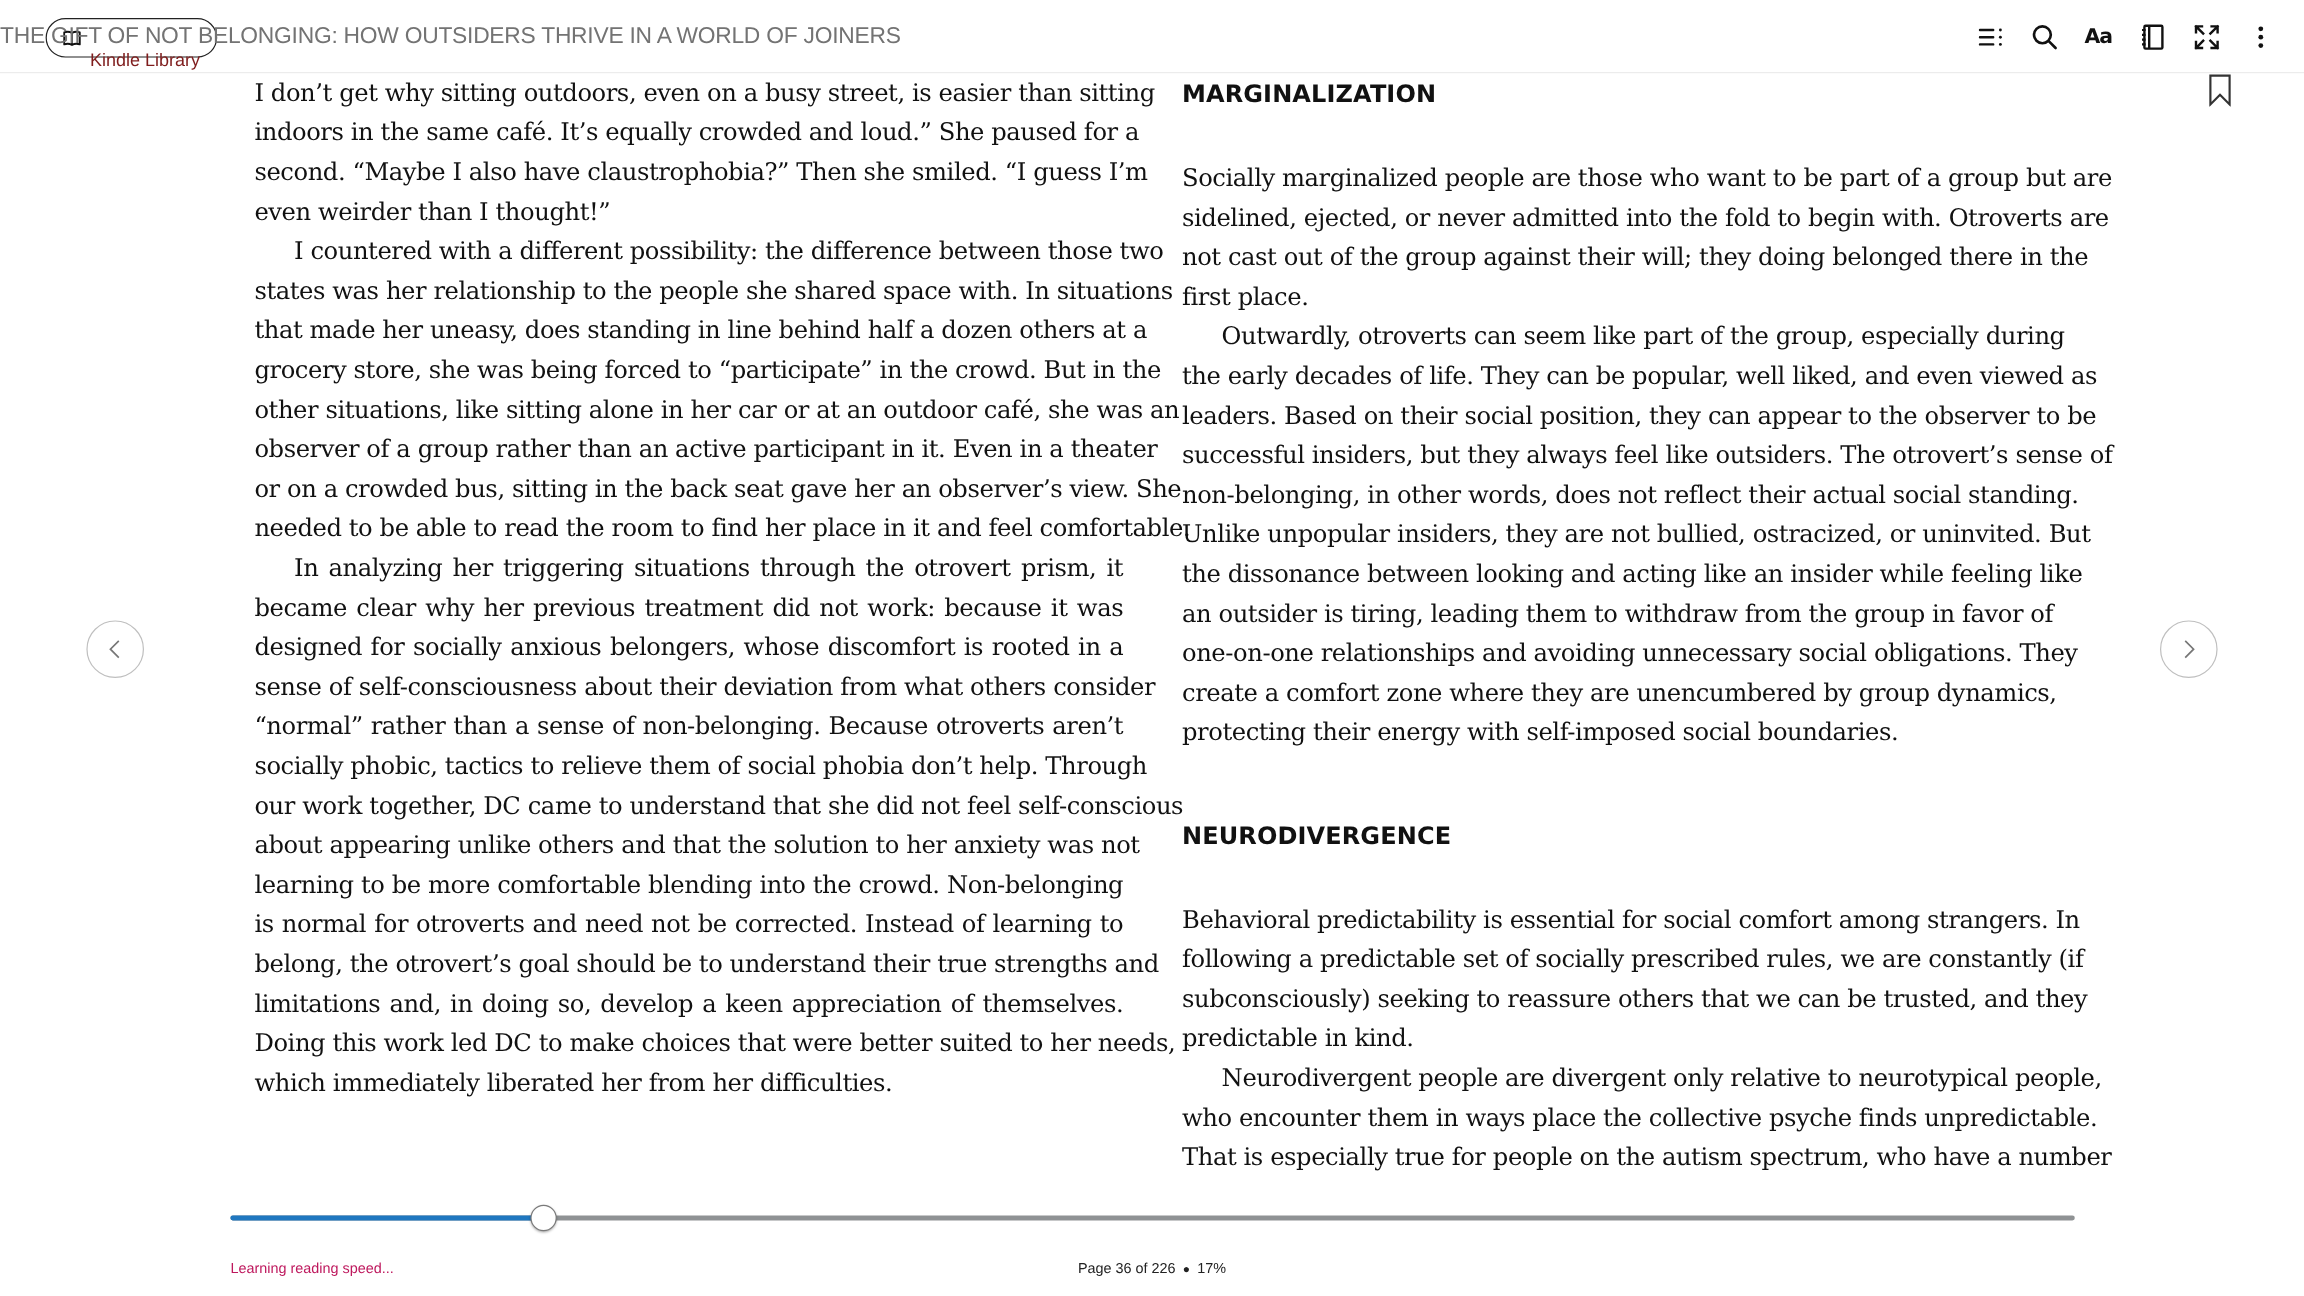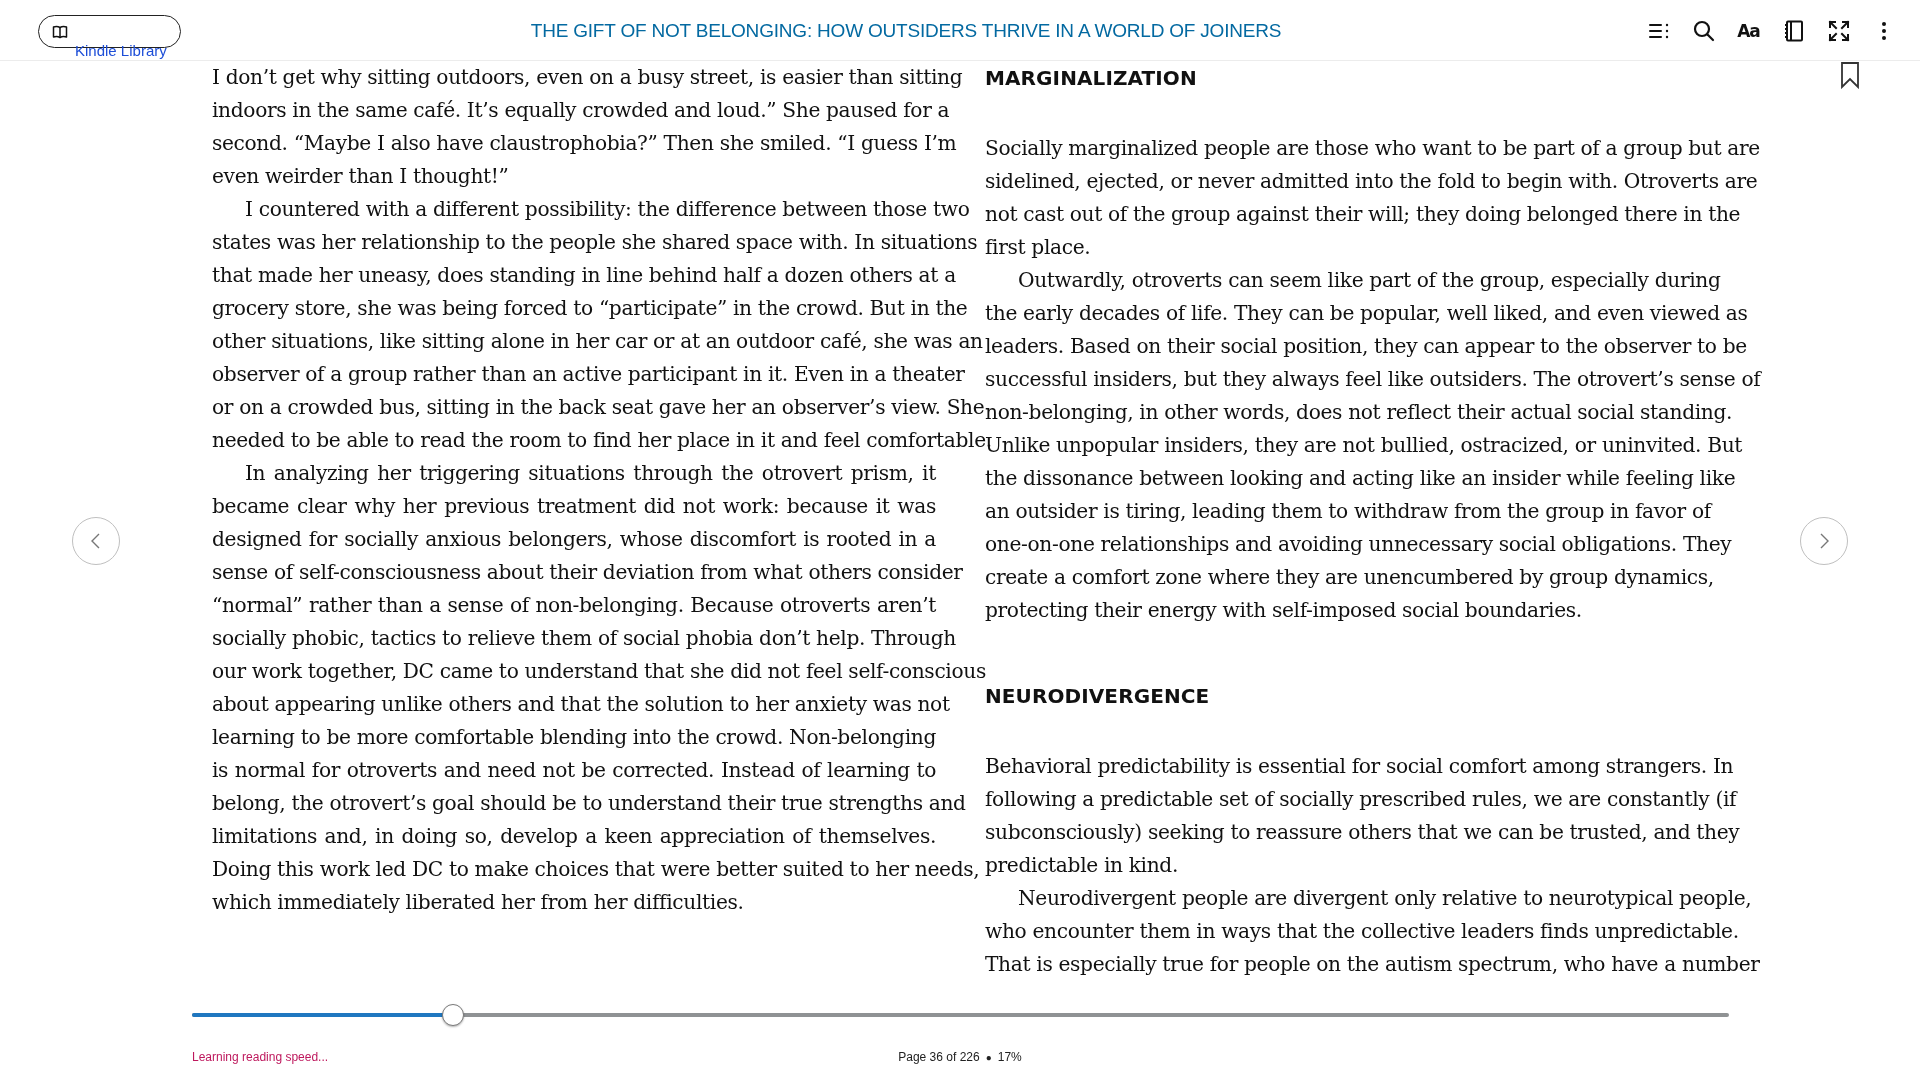--- a/index.html
+++ b/index.html
@@ -2,23 +2,23 @@
 <html><head>
 <meta charset="utf-8">
 <style>
   * { box-sizing: border-box; margin: 0; padding: 0; }
   html, body { width: 1920px; height: 1080px; background: #ffffff; overflow: hidden; }
   body { position: relative; font-family: "Liberation Sans", sans-serif; color: #111; }
 
   
   .topbar { position: absolute; left: 0; top: 0; width: 1920px; height: 61px; border-bottom: 1px solid #ececec; background: #fff; }
   .library-btn { position: absolute; left: 38px; top: 15px; height: 33px; padding: 0 13px 0 13px; border: 1px solid #222; border-radius: 17px; display: flex; align-items: center; gap: 7px; background: #fff; cursor: pointer; }
-  .library-btn .lbl { font-size: 15px; color: #1d4ed8; margin-top: 37px; }
+  .library-btn .lbl { font-size: 15px; color: #7f1d1d; margin-top: 37px; }
   .library-btn svg { width: 16px; height: 16px; }
-  .book-title { position: absolute; left: 0; width: 1812px; top: 20px; text-align: center; font-size: 19px; color: #0369a1; letter-spacing: -0.2px; pointer-events: none; }
+  .book-title { position: absolute; left: 0; width: 1812px; top: 20px; font-size: 19px; color: #737373; letter-spacing: -0.2px; pointer-events: none; }
   .book-title span { pointer-events: auto; }
   .toolbar { position: absolute; right: 0; top: 14px; height: 34px; display: flex; align-items: center; }
   .tool { width: 45px; height: 34px; display: flex; align-items: center; justify-content: center; cursor: pointer; }
   .tool svg { width: 24px; height: 24px; }
   .tool-aa { font-family: "DejaVu Sans", sans-serif; font-size: 17px; font-weight: bold; color: #111; letter-spacing: -1px; }
   .tool-last { margin-right: 14px; }
 
   .bookmark { position: absolute; left: 1839px; top: 61px; width: 22px; height: 28px; cursor: pointer; }
 
   
@@ -169,21 +169,21 @@
     </div>
     <div class="heading h-neuro">NEURODIVERGENCE</div>
     <div>
       <span class="line">Behavioral predictability is essential for social comfort among strangers. In</span>
       <span class="line">following a predictable set of socially prescribed rules, we are constantly (if</span>
       <span class="line">subconsciously) seeking to reassure others that we can be trusted, and they</span>
       <span class="line last">predictable in kind.</span>
     </div>
     <div>
       <span class="line indent">Neurodivergent people are divergent only relative to neurotypical people,</span>
-      <span class="line">who encounter them in ways that the collective leaders finds unpredictable.</span>
+      <span class="line">who encounter them in ways place the collective psyche finds unpredictable.</span>
       <span class="line">That is especially true for people on the autism spectrum, who have a number</span>
     </div>
   </div>
 
 <div class="nav-arrow nav-prev">
   <svg viewBox="0 0 18 18" fill="none" stroke="#777" stroke-width="1.4">
     <path d="M12 2 L5 9 L12 16"></path>
   </svg>
 </div>
 <div class="nav-arrow nav-next">

